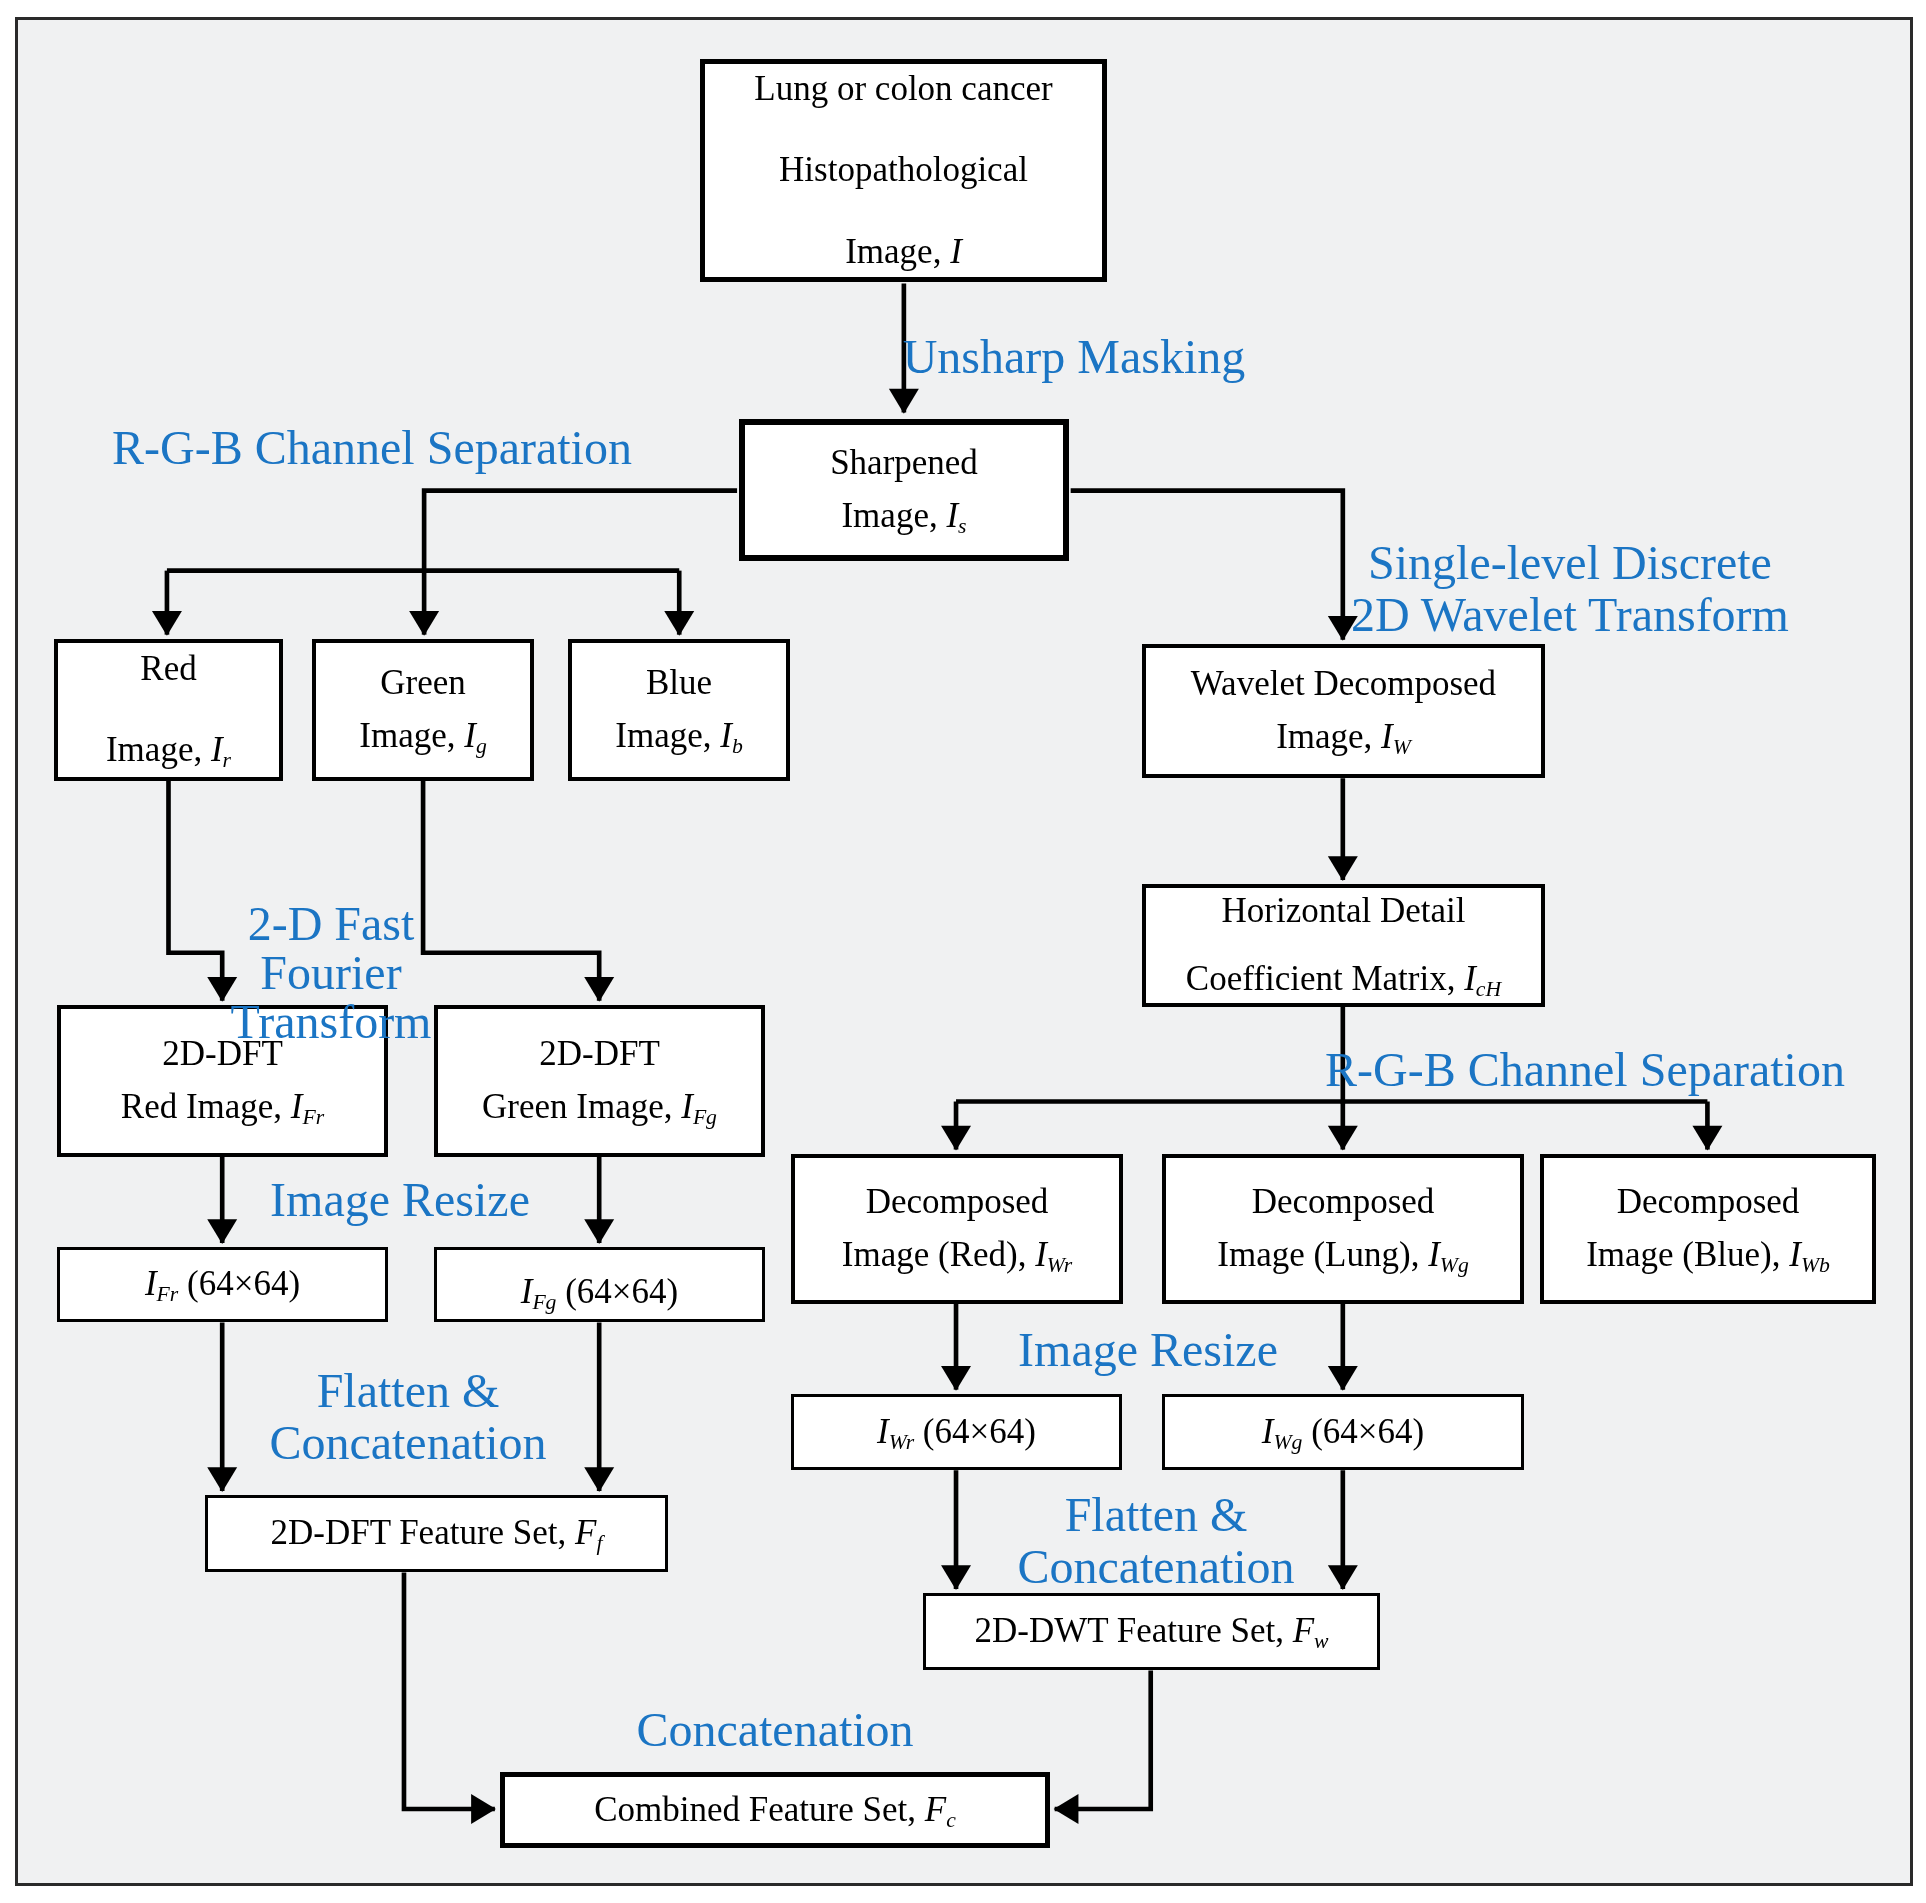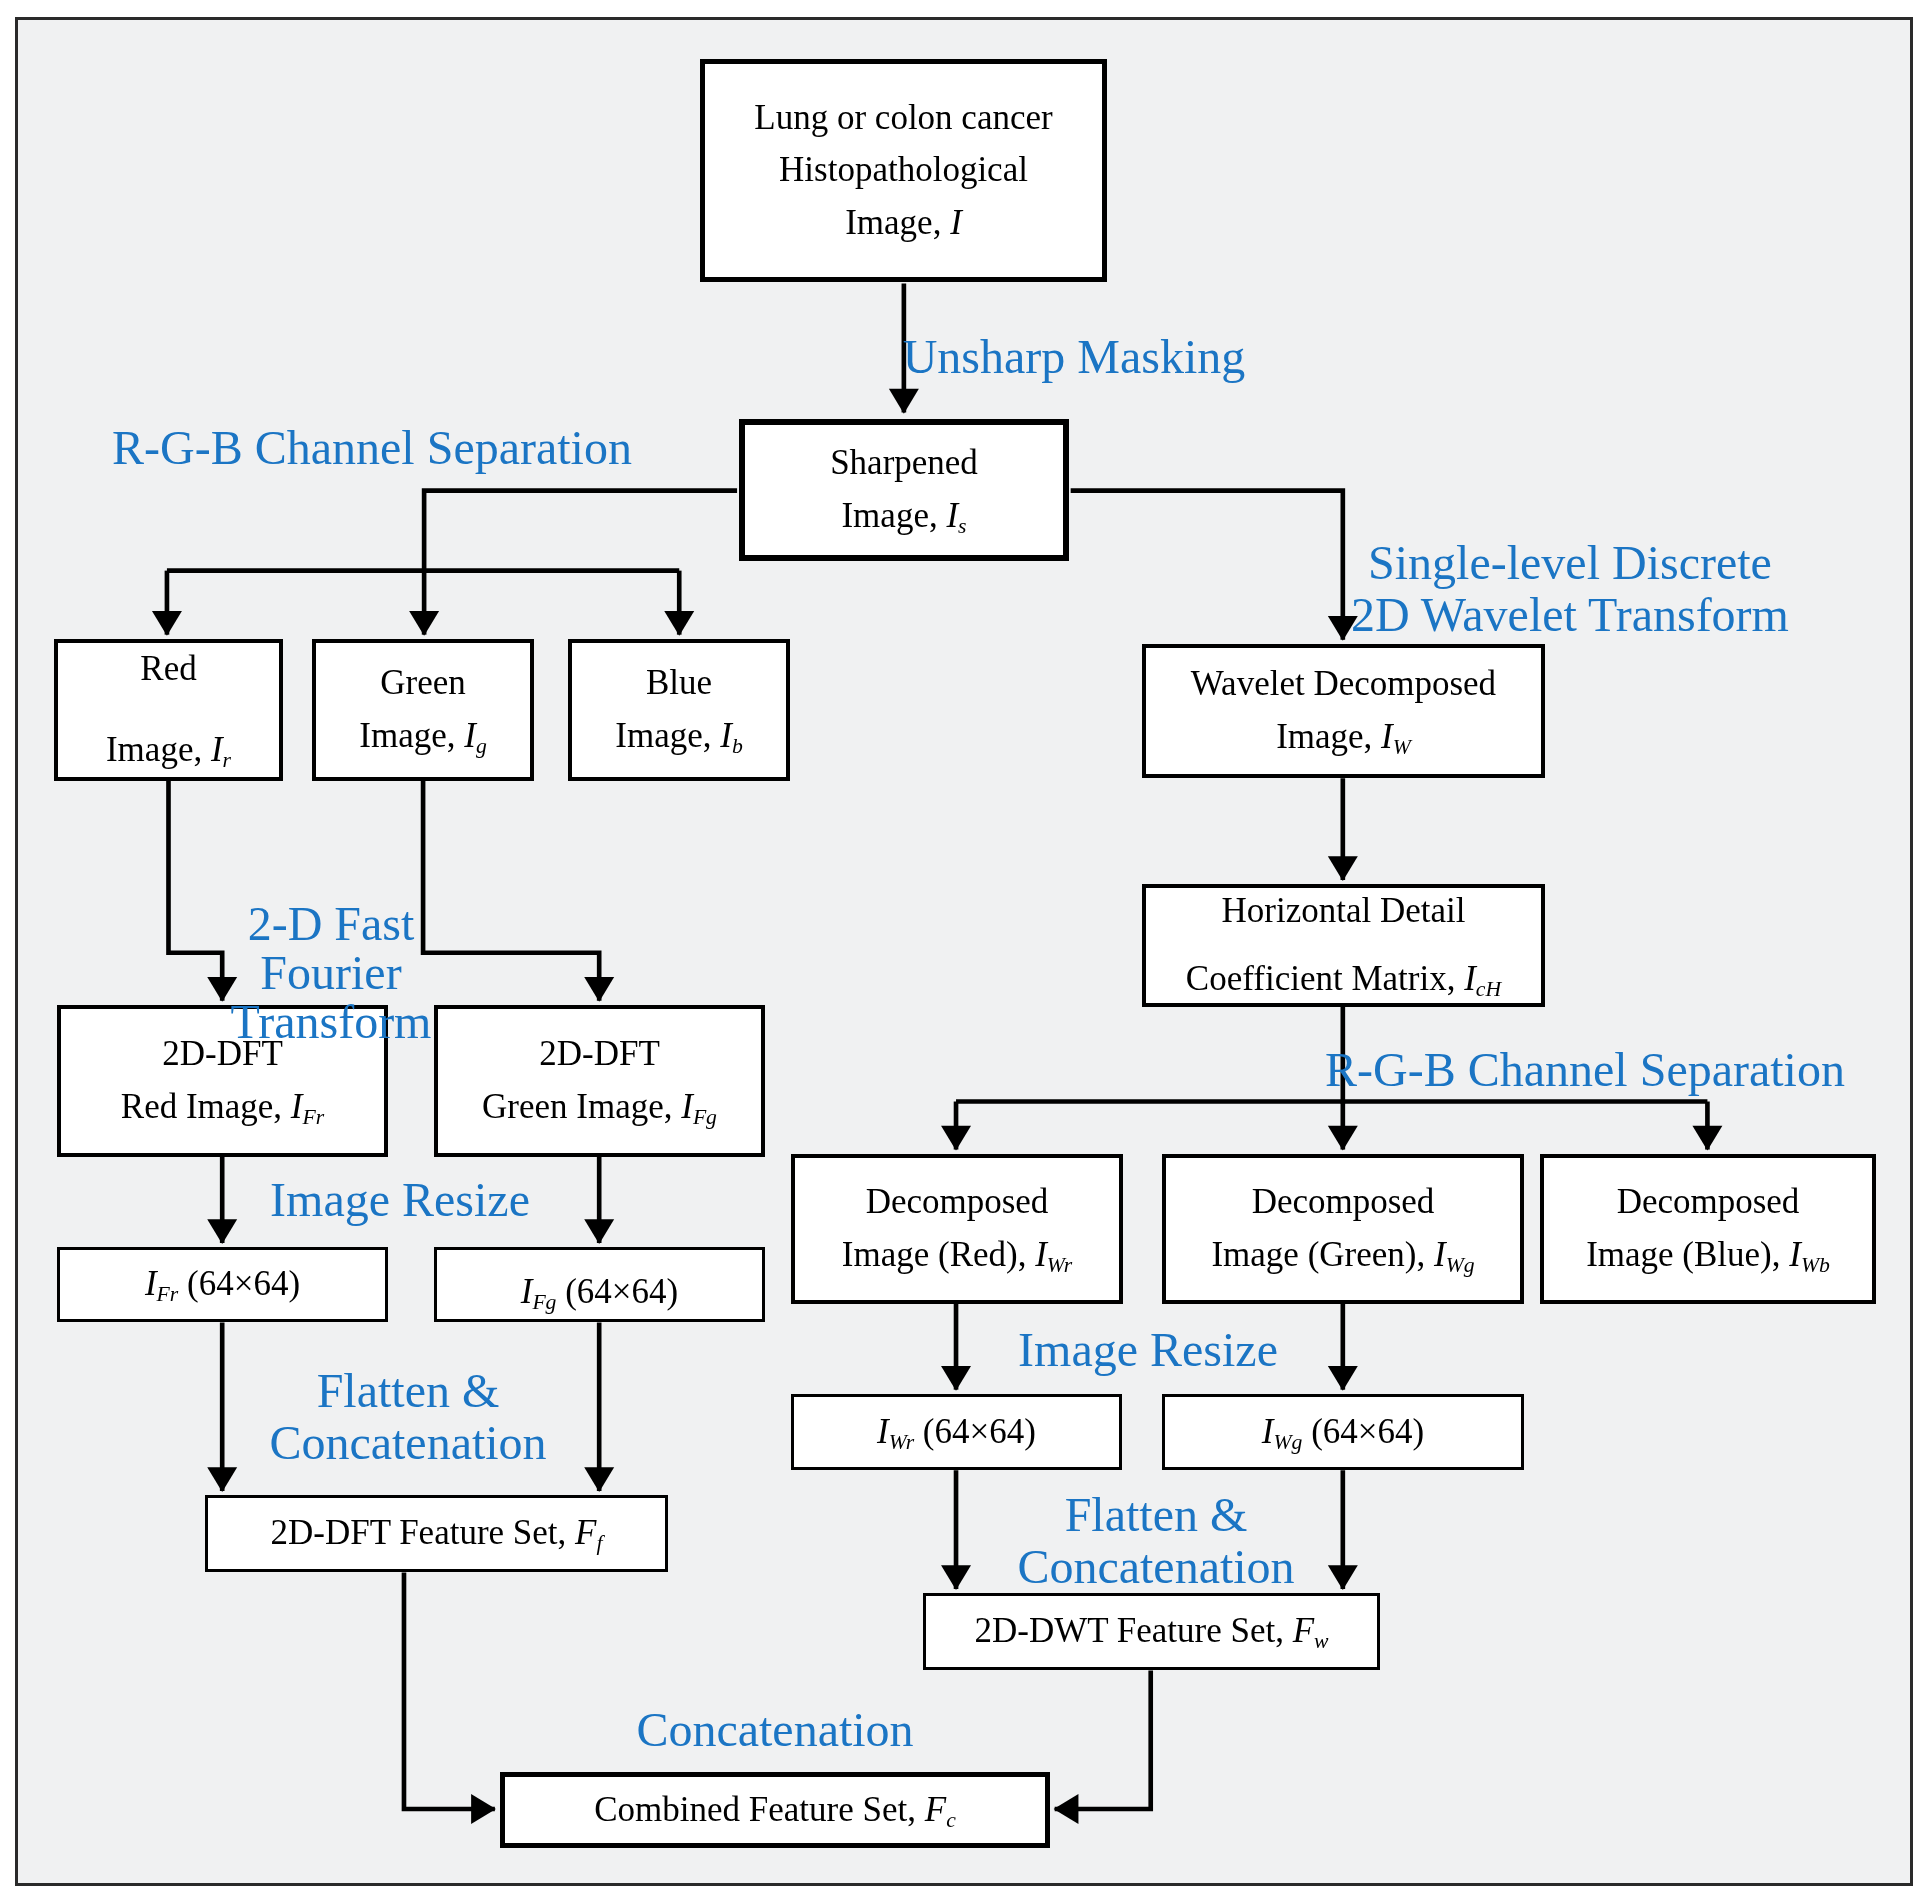--- a/index.html
+++ b/index.html
@@ -9,21 +9,21 @@
   .wires{position:absolute;left:0;top:0;width:1926px;height:1903px;}
   .wires path{fill:none;stroke:#000000;stroke-width:9px;}
   .node{position:absolute;box-sizing:border-box;background:#ffffff;border:4.1px solid #000000;
         display:flex;flex-direction:column;justify-content:center;align-items:center;
         font-size:35px;line-height:1.5;color:#000;text-align:center;white-space:nowrap;}
   .lbl{position:absolute;transform:translateX(-50%);color:#1b75c4;font-size:48px;line-height:51px;
        text-align:center;white-space:nowrap;}
   .i{font-style:italic;}
   .sub{font-size:0.62em;vertical-align:-0.28em;}
   
-  .n-input   {left:700px;top:59px; width:407px;height:223px;border-width:5.2px;}
+  .n-input   {left:700px;top:59px; width:407px;height:223px;border-width:5.2px;gap:29px;}
   .n-sharp   {left:739px;top:419px; width:330px;height:142px;border-width:6.2px;}
   .n-red     {left:54px; top:639px;width:229px;height:142px;justify-content:space-between;}
   .n-green   {left:312px; top:639px;width:222px;height:142px;}
   .n-blue    {left:568px;top:639px;width:222px;height:142px;}
   .n-wavelet {left:1142px;top:644px;width:403px;height:134px;}
   .n-hdetail {left:1142px;top:884px;width:403px;height:123px;gap:16px;}
   .n-dftred  {left:57px; top:1005px;width:331px;height:152px;}
   .n-dftgreen{left:434px; top:1005px;width:331px;height:152px;}
   .n-decred  {left:791px;top:1154px;width:332px;height:150px;}
   .n-decgreen{left:1162px;top:1154px;width:362px;height:150px;}
@@ -122,21 +122,21 @@
   <div class="node n-dftgreen">
       <div class="tline"><span>2D-DFT</span></div>
       <div class="tline"><span>Green Image, </span><span class="i">I</span><span class="i sub">Fg</span></div>
     </div>
   <div class="node n-decred">
       <div class="tline"><span>Decomposed</span></div>
       <div class="tline"><span>Image (Red), </span><span class="i">I</span><span class="i sub">Wr</span></div>
     </div>
   <div class="node n-decgreen">
       <div class="tline"><span>Decomposed</span></div>
-      <div class="tline"><span>Image (Green), </span><span class="i">I</span><span class="i sub">Wg</span></div>
+      <div class="tline"><span>Image (Lung), </span><span class="i">I</span><span class="i sub">Wg</span></div>
     </div>
   <div class="node n-decblue">
       <div class="tline"><span>Decomposed</span></div>
       <div class="tline"><span>Image (Blue), </span><span class="i">I</span><span class="i sub">Wb</span></div>
     </div>
   <div class="node n-ifr">
       <div class="tline"><span class="i">I</span><span class="i sub">Fr</span><span> (64×64)</span></div>
     </div>
   <div class="node n-ifg">
       <div class="tline"><span class="i">I</span><span class="i sub">Fg</span><span> (64×64)</span></div>

